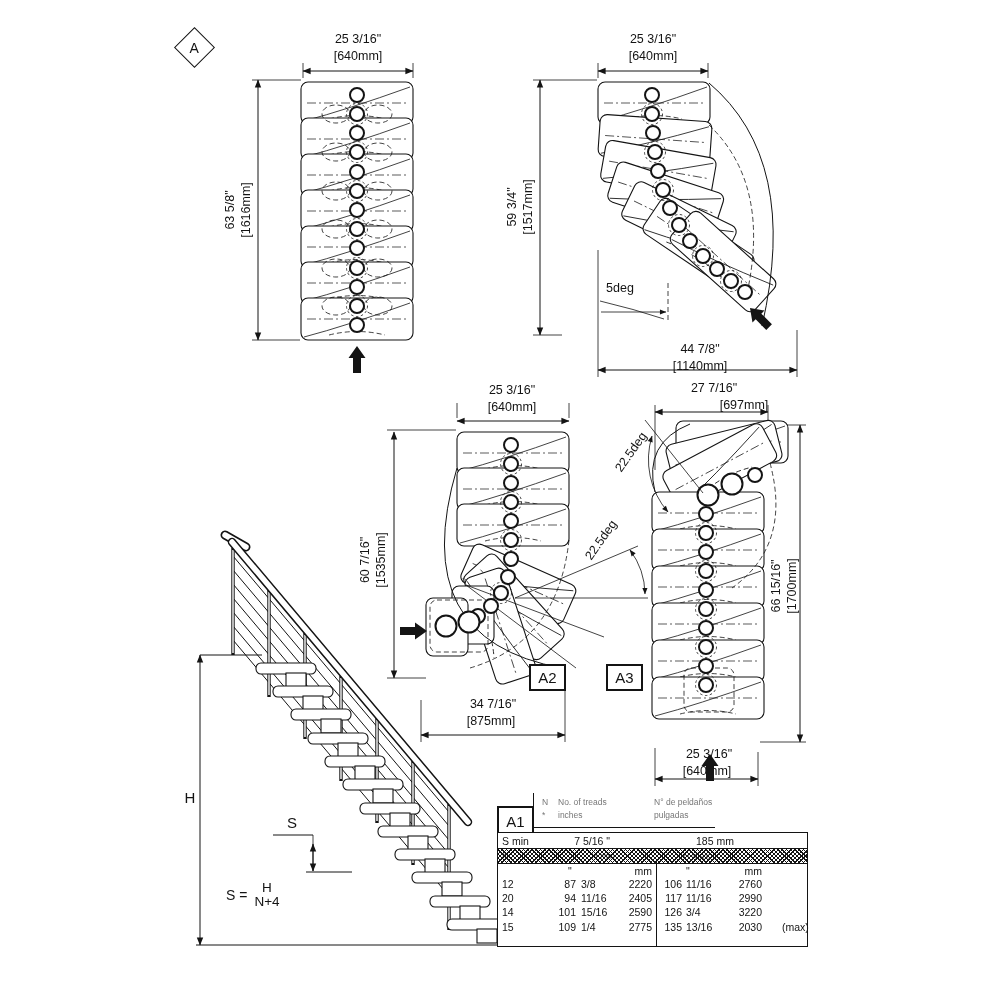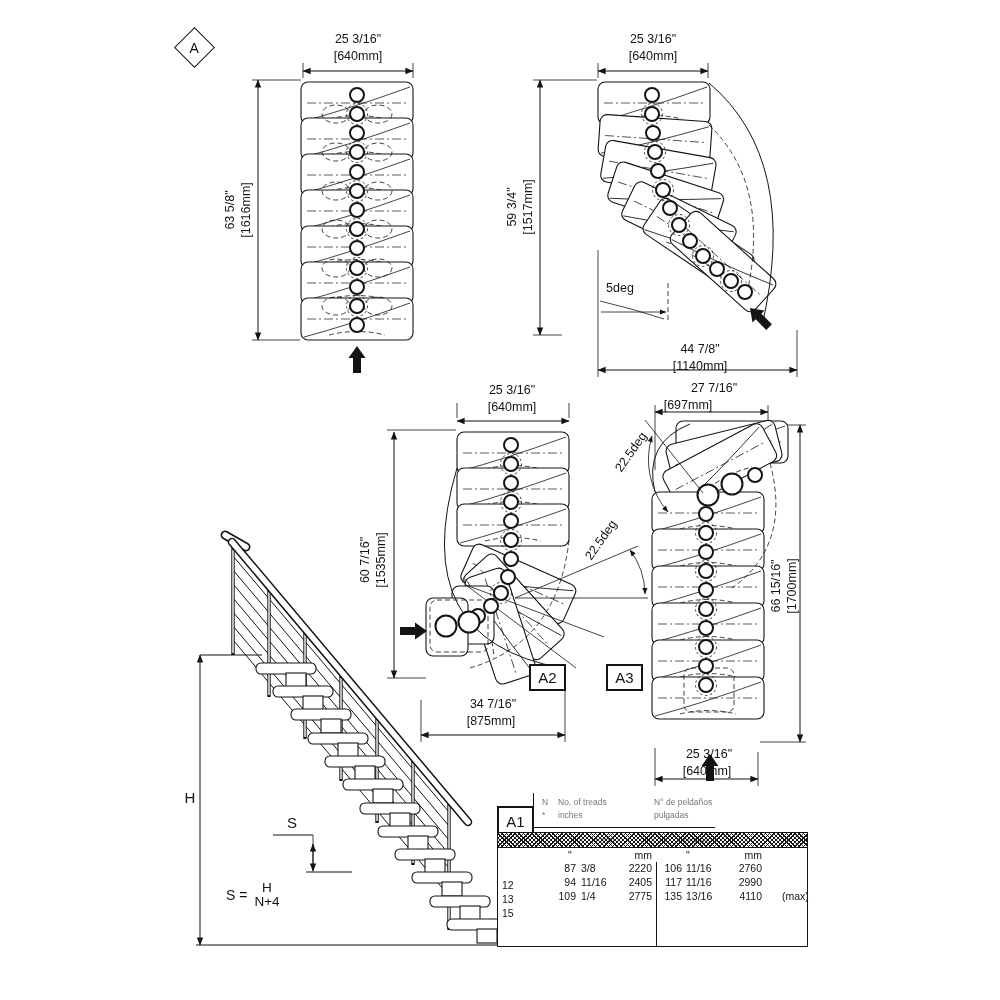--- a/index.html
+++ b/index.html
@@ -41,21 +41,21 @@
   .r-smax{height:14px;border-bottom:1px solid #141414;}
   .r-hatch{height:15px;border-bottom:1px solid #141414;box-sizing:border-box;
      background-image:repeating-linear-gradient(45deg,#141414 0 1px,transparent 1px 3px),
                       repeating-linear-gradient(135deg,#141414 0 1px,transparent 1px 3px);}
   .r-hatch span{color:rgba(20,20,20,.55);font-size:9px;}
   .r-units{height:13px;}
   .r-data{height:14.2px;}
   .c-label{left:4px;}
   .c-sval{left:60px;width:52px;text-align:right;}
   .c-smm{left:198px;}
-  .c-n{left:4px;margin-top:17px;}
+  .c-n{left:4px;}
   .c-inw{left:26px;width:52px;text-align:right;}
   .c-inf{left:83px;}
   .c-mm1{left:106px;width:48px;text-align:right;}
   .c-in2w{left:148px;width:36px;text-align:right;}
   .c-in2f{left:188px;}
   .c-mm2{left:216px;width:48px;text-align:right;}
   .c-note{left:284px;}
   #divider{position:absolute;left:158px;top:29px;bottom:0;width:0;border-left:1px solid #141414;}
 </style>
 </head>
@@ -380,21 +380,21 @@
   <div>[1535mm]</div>
 </div>
 <div class="dimr" style="left:601px;top:540px">22.5deg</div>
 <div class="dim" style="left:493px;top:704px">34 7/16"</div>
 <div class="dim" style="left:491px;top:721px">[875mm]</div>
 <div class="boxlabel" style="left:529px;top:664px;width:33px;height:23px">
       <span>A2</span>
     </div>
 
 <div class="dim" style="left:714px;top:388px">27 7/16"</div>
-<div class="dim" style="left:688px;top:405px">[697mm]</div>
+<div class="dim" style="left:744px;top:405px">[697mm]</div>
 <div class="dimr" style="left:631px;top:452px">22.5deg</div>
 <div class="dimv" style="left:785px;top:586px">
   <div>66 15/16"</div>
   <div>[1700mm]</div>
 </div>
 <div class="dim" style="left:709px;top:754px">25 3/16"</div>
 <div class="dim" style="left:707px;top:771px">[640mm]</div>
 <div class="boxlabel" style="left:606px;top:664px;width:33px;height:23px">
       <span>A3</span>
     </div>
@@ -419,20 +419,25 @@
     <div class="lrow">
       <span>*</span>
       <span>inches</span>
       <span>pulgadas</span>
     </div>
   </div>
   <div id="a1box" class="boxlabel">
         <span>A1</span>
       </div>
   <div id="maintable">
+    <div class="trow r-smin">
+      <span class="c-label">S min</span>
+      <span class="c-sval">7 5/16 "</span>
+      <span class="c-smm">185 mm</span>
+    </div>
     <div class="trow r-hatch">
       <span style="left:4px">N</span>
       <span style="left:60px;width:90px;text-align:center">H min</span>
       <span style="left:185px;width:80px;text-align:left">H max</span>
     </div>
     <div class="trow r-units">
       <span style="left:70px">"</span>
       <span class="c-mm1">mm</span>
       <span style="left:188px">"</span>
       <span class="c-mm2">mm</span>
@@ -441,36 +446,46 @@
       <span class="c-n">12</span>
       <span class="c-inw">87</span>
       <span class="c-inf">3/8</span>
       <span class="c-mm1">2220</span>
       <span class="c-in2w">106</span>
       <span class="c-in2f">11/16</span>
       <span class="c-mm2">2760</span>
       <span class="c-note"></span>
     </div>
     <div class="trow r-data">
-      <span class="c-n">13</span>
+      <span class="c-n">20</span>
       <span class="c-inw">94</span>
       <span class="c-inf">11/16</span>
       <span class="c-mm1">2405</span>
       <span class="c-in2w">117</span>
       <span class="c-in2f">11/16</span>
       <span class="c-mm2">2990</span>
       <span class="c-note"></span>
     </div>
     <div class="trow r-data">
+      <span class="c-n">14</span>
+      <span class="c-inw">101</span>
+      <span class="c-inf">15/16</span>
+      <span class="c-mm1">2590</span>
+      <span class="c-in2w">126</span>
+      <span class="c-in2f">3/4</span>
+      <span class="c-mm2">3220</span>
+      <span class="c-note"></span>
+    </div>
+    <div class="trow r-data">
       <span class="c-n">15</span>
       <span class="c-inw">109</span>
       <span class="c-inf">1/4</span>
       <span class="c-mm1">2775</span>
       <span class="c-in2w">135</span>
       <span class="c-in2f">13/16</span>
-      <span class="c-mm2">4110</span>
+      <span class="c-mm2">2030</span>
       <span class="c-note">(max)</span>
     </div>
     <div id="divider"></div>
   </div>
 </div>
 
 </div>
 
 </body></html>

